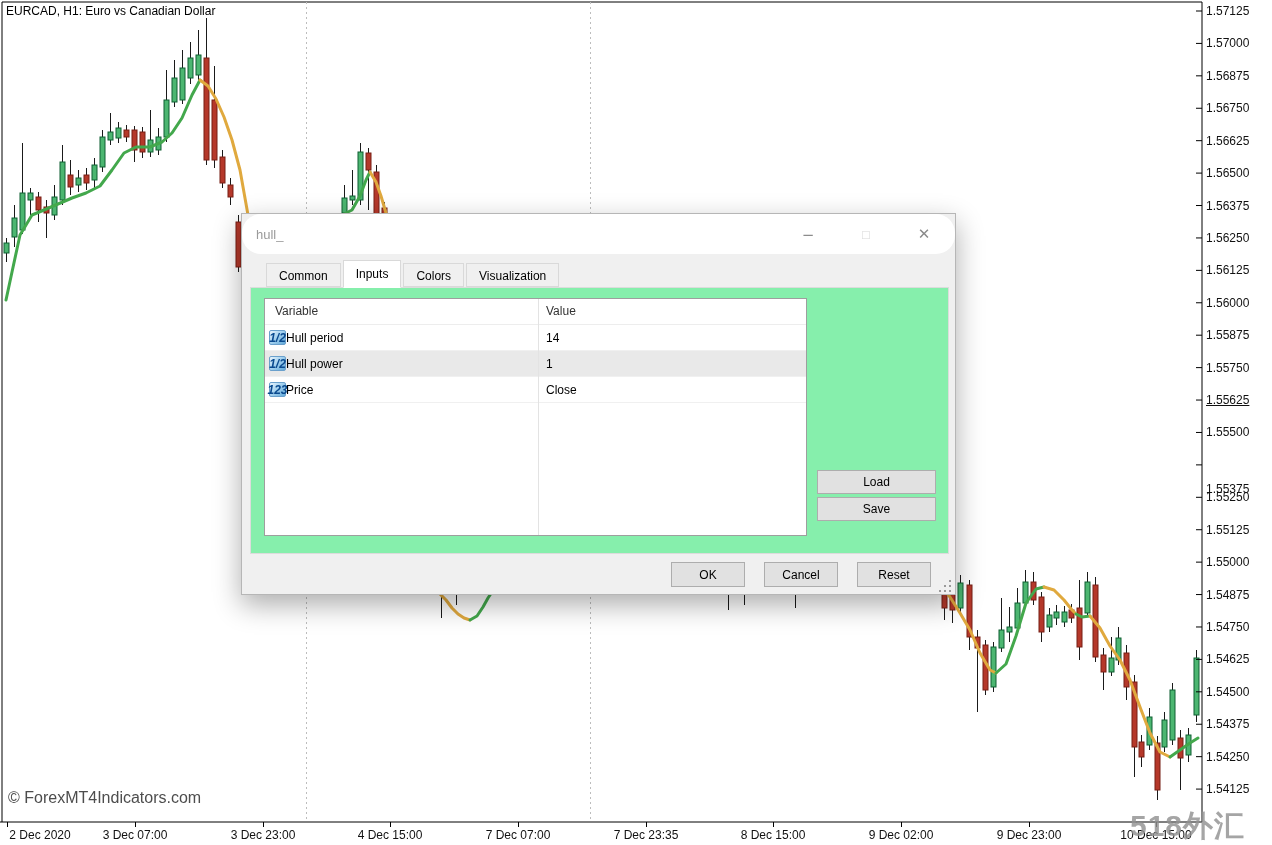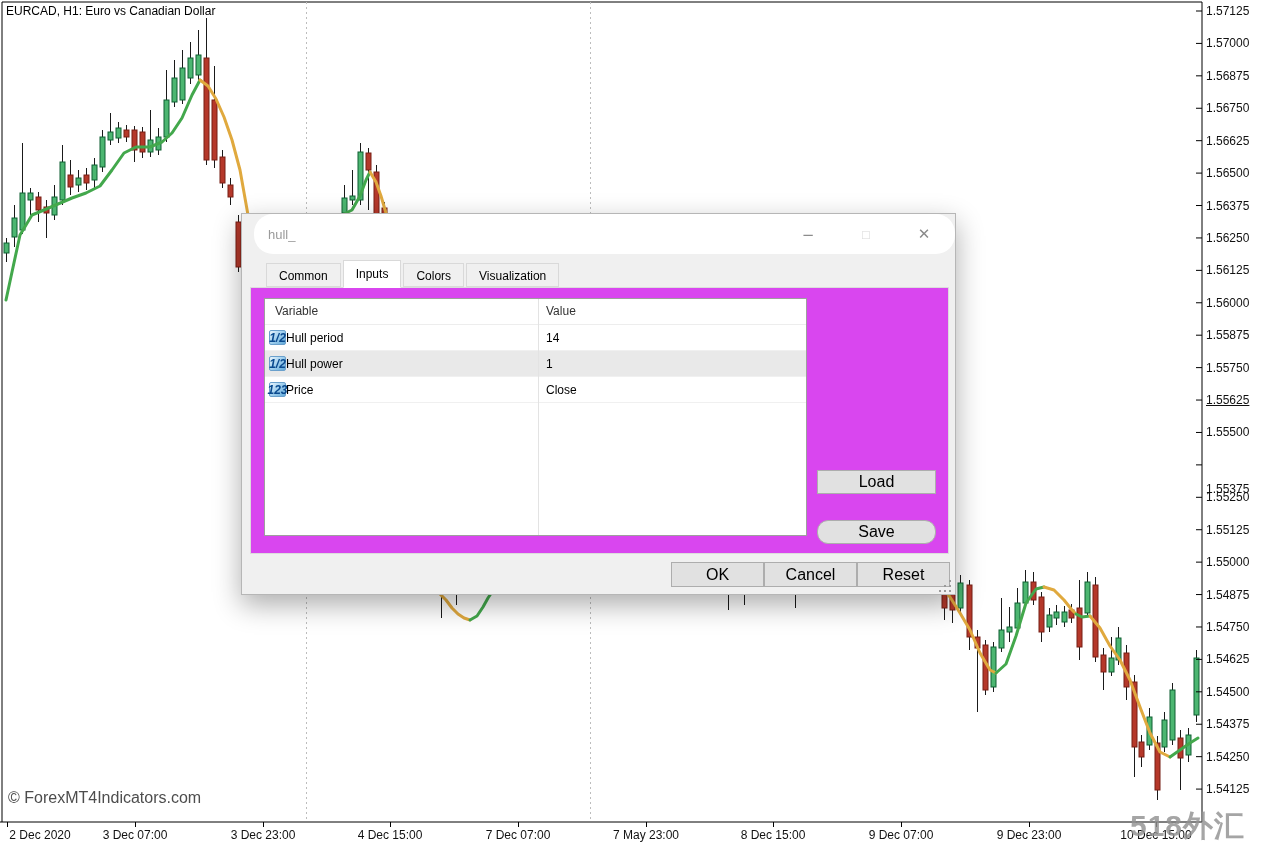--- a/index.html
+++ b/index.html
@@ -11,51 +11,51 @@
   .price-label{position:absolute;font-size:12px;color:#111;white-space:nowrap;}
   #time-axis{position:absolute;left:0;top:0;width:1272px;height:845px;z-index:2;}
   .time-label{position:absolute;top:828px;font-size:12px;color:#111;white-space:nowrap;transform:translateX(-50%);}
   .copyright{position:absolute;left:8px;top:789px;font-size:16px;color:#4d4d4d;z-index:3;}
   .site-mark{position:absolute;left:1130px;top:806px;font-size:30px;font-weight:bold;
              color:rgba(145,145,145,0.82);z-index:4;letter-spacing:1px;}
   
   .dialog{position:absolute;left:241px;top:213px;width:715px;height:382px;background:#f0f0f0;
           border:1px solid #b6b6b6;box-shadow:0 10px 26px rgba(0,0,0,0.32);z-index:10;
           font-size:12px;color:#000;box-sizing:border-box;}
-  .titlebar{position:absolute;left:12px;top:0;right:0;height:40px;background:#fff;display:flex;align-items:center;border-radius:19px;}
+  .titlebar{position:absolute;left:0;top:0;right:0;height:40px;background:#fff;display:flex;align-items:center;border-radius:19px;}
   .dlg-title{margin-left:14px;font-size:13px;color:#9b9b9b;}
   .winbtns{position:absolute;right:2px;top:0;height:40px;display:flex;}
   .winbtn{width:58px;height:40px;display:flex;align-items:center;justify-content:center;cursor:default;}
   .wb-minimize .glyph{color:#666;font-size:13px;}
   .wb-maximize .glyph{color:#d8d8d8;font-size:13px;}
   .wb-close .glyph{color:#8a8a8a;font-size:15px;}
   .tabs{position:absolute;left:24px;top:49px;display:flex;z-index:3;}
   .tab{height:24px;line-height:24px;padding:0 12px;background:#f0f0f0;border:1px solid #d9d9d9;
        margin-right:2px;box-sizing:border-box;}
   .tab.active{background:#fff;height:28px;line-height:26px;margin-top:-3px;border-bottom:1px solid #fff;}
-  .tabpage{position:absolute;left:8px;top:73px;width:699px;height:267px;background:#d946ef;
+  .tabpage{position:absolute;left:8px;top:73px;width:699px;height:267px;background:#86efac;
            border:1px solid #dcdcdc;box-sizing:border-box;}
   .ptable{position:absolute;left:13px;top:10px;width:543px;height:238px;background:#fff;
           border:1px solid #9e9e9e;box-sizing:border-box;}
   .col-divider{position:absolute;left:273px;top:0;bottom:0;width:1px;background:#e3e3e3;z-index:2;}
   .thead{position:relative;height:25px;border-bottom:1px solid #ededed;color:#333;}
   .thead .h1{position:absolute;left:10px;top:5px;}
   .thead .h2{position:absolute;left:281px;top:5px;}
   .trow{position:relative;height:25px;border-bottom:1px solid #f0f0f0;display:flex;align-items:center;}
   .trow.selected{background:#e9e9e9;}
   .ticon{width:17px;height:15px;margin-left:4px;border:1px solid #6aa0cc;border-radius:2px;
          background:linear-gradient(135deg,#eaf5fd 0%,#a5d2ef 45%,#62a9d9 100%);
          color:#0a4a8f;font-size:12px;font-weight:bold;font-style:italic;
          display:flex;align-items:center;justify-content:center;box-sizing:border-box;flex:none;}
   .tlabel{}
   .tvalue{position:absolute;left:281px;}
   .btn{position:absolute;background:#e1e1e1;border:1px solid #adadad;font-family:"Liberation Sans",sans-serif;
-       font-size:16px;color:#000;padding:0;cursor:default;}
+       font-size:12px;color:#000;padding:0;cursor:default;}
   .btn-side{left:566px;width:119px;height:24px;}
-  .btn-bottom{top:348px;width:93px;height:25px;}
+  .btn-bottom{top:348px;width:74px;height:25px;}
   .grip{position:absolute;right:3px;bottom:2px;width:13px;height:13px;
         background:
           radial-gradient(circle at 11px 2px, #9a9a9a 1px, transparent 1.5px),
           radial-gradient(circle at 11px 7px, #9a9a9a 1px, transparent 1.5px),
           radial-gradient(circle at 6px 7px,  #9a9a9a 1px, transparent 1.5px),
           radial-gradient(circle at 11px 12px,#9a9a9a 1px, transparent 1.5px),
           radial-gradient(circle at 6px 12px, #9a9a9a 1px, transparent 1.5px),
           radial-gradient(circle at 1px 12px, #9a9a9a 1px, transparent 1.5px);}
 </style>
 </head>
@@ -287,23 +287,23 @@
       <div class="price-label" style="top: 717.24px;">1.54375</div>
       <div class="price-label" style="top: 749.66px;">1.54250</div>
       <div class="price-label" style="top: 782.08px;">1.54125</div>
     </div>
   <div id="time-axis">
       <div class="time-label" style="left: 40px;">2 Dec 2020</div>
       <div class="time-label" style="left: 135px;">3 Dec 07:00</div>
       <div class="time-label" style="left: 263px;">3 Dec 23:00</div>
       <div class="time-label" style="left: 390px;">4 Dec 15:00</div>
       <div class="time-label" style="left: 518px;">7 Dec 07:00</div>
-      <div class="time-label" style="left: 646px;">7 May 23:00</div>
+      <div class="time-label" style="left: 646px;">7 Dec 23:35</div>
       <div class="time-label" style="left: 773px;">8 Dec 15:00</div>
-      <div class="time-label" style="left: 901px;">9 Dec 07:00</div>
+      <div class="time-label" style="left: 901px;">9 Dec 02:00</div>
       <div class="time-label" style="left: 1029px;">9 Dec 23:00</div>
       <div class="time-label" style="left: 1156px;">10 Dec 15:00</div>
     </div>
 
   <div class="copyright">© ForexMT4Indicators.com</div>
   <div class="site-mark">518外汇网</div>
 
   <div class="dialog">
     <div class="titlebar">
       <span class="dlg-title">hull_</span>
@@ -347,21 +347,21 @@
             </div>
             <div class="trow">
               <span class="ticon">123</span>
               <span class="tlabel">Price</span>
               <span class="tvalue">Close</span>
             </div>
           </div>
       </div>
       <div id="sidebtns">
           <button class="btn btn-side" style="top: 182px;">Load</button>
-          <button class="btn btn-side" style="top: 232px; border-radius: 11px;">Save</button>
+          <button class="btn btn-side" style="top: 209px;">Save</button>
         </div>
     </div>
 
     <div id="bottombtns">
         <button class="btn btn-bottom" style="left: 429px;">OK</button>
         <button class="btn btn-bottom" style="left: 522px;">Cancel</button>
         <button class="btn btn-bottom" style="left: 615px;">Reset</button>
       </div>
     <div class="grip"></div>
   </div>

